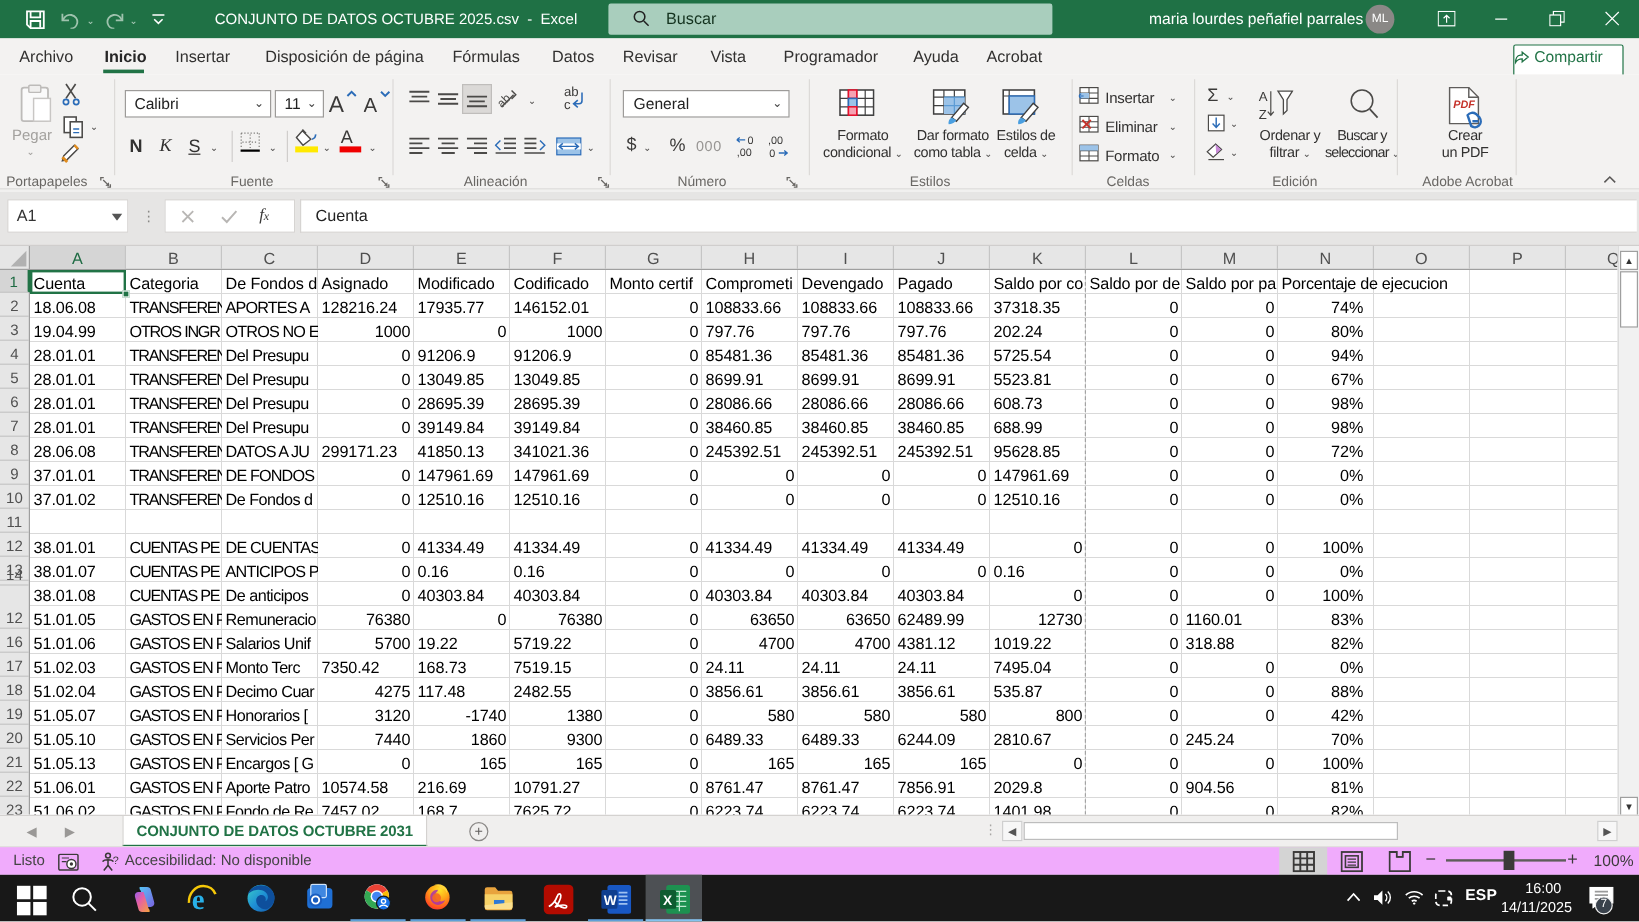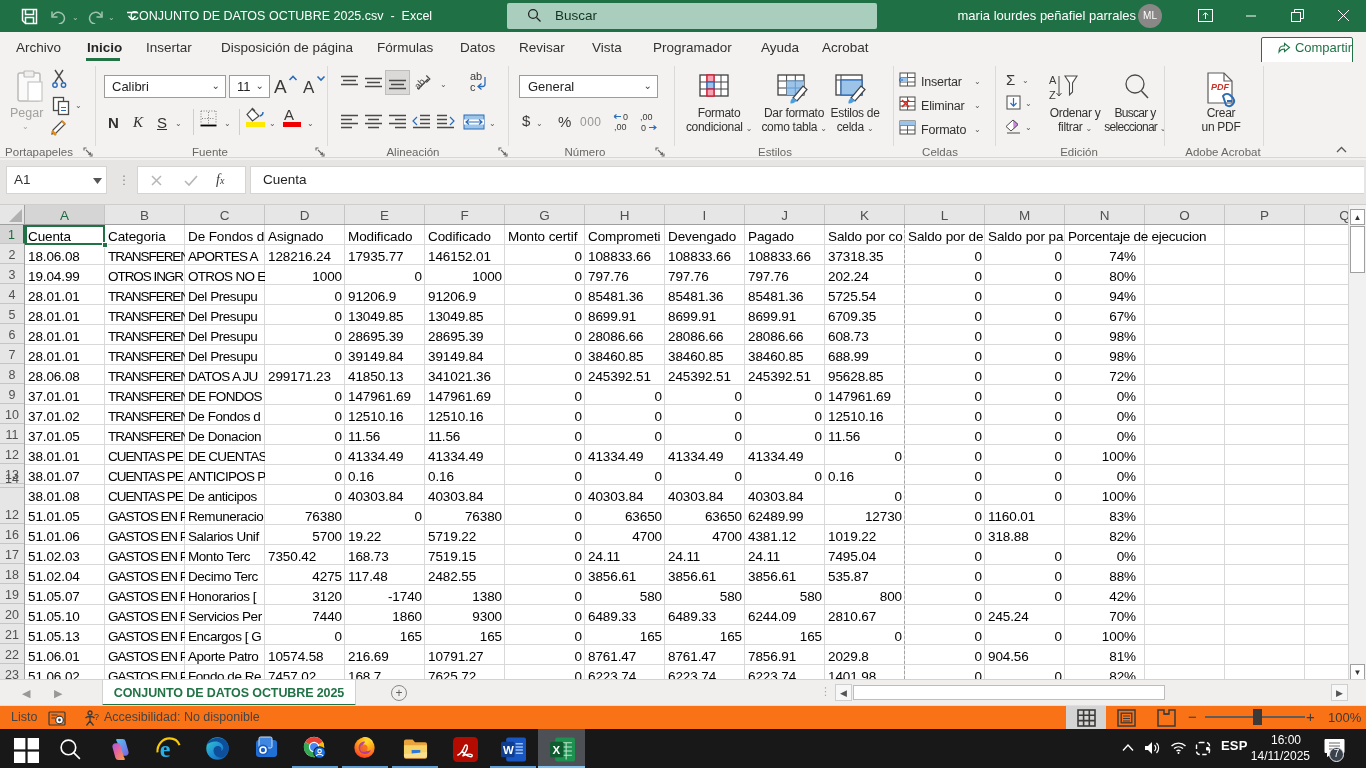--- a/index.html
+++ b/index.html
@@ -1,31 +1,31 @@
 <!DOCTYPE html>
 <html><head><meta charset="utf-8"><style>
 *{margin:0;padding:0;box-sizing:border-box;}
 html,body{width:1366px;height:768px;overflow:hidden;font-family:"Liberation Sans",sans-serif;}
 #app{position:relative;width:1366px;height:768px;background:#fff;}
 .abs{position:absolute;}
 
 #titlebar{position:absolute;left:0;top:0;width:1366px;height:32px;background:#1f7145;}
-#titlebar .ttl{position:absolute;left:130px;top:0;width:400px;height:32px;text-align:left;line-height:32px;color:#fff;font-size:12.5px;letter-spacing:0px;}
+#titlebar .ttl{position:absolute;left:130px;top:0;width:400px;height:32px;text-align:center;line-height:32px;color:#fff;font-size:12.5px;letter-spacing:0px;}
 #searchpill{position:absolute;left:507px;top:3px;width:370px;height:26px;background:#a9cebd;border-radius:2px;color:#14331f;font-size:13.5px;line-height:26px;}
 #searchpill .mg{position:absolute;left:20px;top:5px;}
 #searchpill .tx{position:absolute;left:48px;top:0;}
 #usern{position:absolute;right:230px;top:0;height:32px;line-height:32px;color:#fff;font-size:13px;}
 #avatar{position:absolute;right:204px;top:4px;width:24px;height:24px;border-radius:50%;background:#8a8886;color:#fff;font-size:10px;text-align:center;line-height:24px;}
 .winbtn{position:absolute;top:0;width:46px;height:32px;color:#fff;text-align:center;line-height:30px;font-size:14px;}
 
 #tabrow{position:absolute;left:0;top:32px;width:1366px;height:30px;background:#f3f2f1;}
 #tabrow .tab{position:absolute;top:0;height:30px;line-height:32px;font-size:13.5px;color:#323130;}
 #tabrow .sel{font-weight:bold;color:#262626;}
 #inicio-ul{position:absolute;left:86px;top:58px;width:34px;height:3px;background:#217346;}
-#compartir{position:absolute;left:1261px;top:37px;width:92px;height:37px;border:1px solid #217346;border-radius:2px;background:#fff;color:#217346;font-size:13px;line-height:19px;text-align:right;}
+#compartir{position:absolute;left:1261px;top:37px;width:92px;height:37px;border:1px solid #217346;border-radius:2px;background:#fff;color:#217346;font-size:13px;line-height:19px;text-align:left;}
 
 #ribbon{position:absolute;left:0;top:62px;width:1366px;height:96px;background:#f3f2f1;border-bottom:1px solid #d8d6d4;}
 .gdiv{position:absolute;top:4px;width:1px;height:80px;background:#dcdad8;}
 .glabel{position:absolute;top:84px;font-size:11.5px;color:#696764;width:160px;text-align:center;}
 .glaunch{position:absolute;top:85px;width:10px;height:10px;color:#696764;font-size:10px;line-height:10px;}
 .ribtxt{position:absolute;font-size:12px;color:#323130;white-space:nowrap;}
 .combo{position:absolute;background:#fff;border:1px solid #9d9b99;font-size:13px;color:#222;}
 .combo .ar{position:absolute;right:5px;top:4px;font-size:10px;color:#444;}
 .chev{color:#5a5857;font-size:8px;}
 
@@ -398,34 +398,33 @@
 <div class="rh" style="top:380px">20</div>
 <div class="rh" style="top:400px">21</div>
 <div class="rh" style="top:420px">22</div>
 <div class="rh" style="top:440px">23</div>
 </div>
 <div id="data">
 <div class="gr" style="top:0px"><span>Cuenta</span><span>Categoria</span><span>De Fondos d</span><span>Asignado</span><span>Modificado</span><span>Codificado</span><span>Monto certif</span><span>Comprometi</span><span>Devengado</span><span>Pagado</span><span>Saldo por co</span><span>Saldo por de</span><span>Saldo por pa</span><span class="SP">Porcentaje de ejecucion</span></div>
 <div class="gr" style="top:20px"><span>18.06.08</span><span class="K">TRANSFEREN</span><span class="C2">APORTES A</span><span>128216.24</span><span>17935.77</span><span>146152.01</span><span class="R">0</span><span>108833.66</span><span>108833.66</span><span>108833.66</span><span>37318.35</span><span class="R">0</span><span class="R">0</span><span class="R P">74%</span></div>
 <div class="gr" style="top:40px"><span>19.04.99</span><span class="K">OTROS INGR</span><span class="C2">OTROS NO E</span><span class="R">1000</span><span class="R">0</span><span class="R">1000</span><span class="R">0</span><span>797.76</span><span>797.76</span><span>797.76</span><span>202.24</span><span class="R">0</span><span class="R">0</span><span class="R P">80%</span></div>
 <div class="gr" style="top:60px"><span>28.01.01</span><span class="K">TRANSFEREN</span><span class="M">Del Presupu</span><span class="R">0</span><span>91206.9</span><span>91206.9</span><span class="R">0</span><span>85481.36</span><span>85481.36</span><span>85481.36</span><span>5725.54</span><span class="R">0</span><span class="R">0</span><span class="R P">94%</span></div>
-<div class="gr" style="top:80px"><span>28.01.01</span><span class="K">TRANSFEREN</span><span class="M">Del Presupu</span><span class="R">0</span><span>13049.85</span><span>13049.85</span><span class="R">0</span><span>8699.91</span><span>8699.91</span><span>8699.91</span><span>6709.35</span><span class="R">0</span><span class="R">0</span><span class="R P">67%</span></div>
+<div class="gr" style="top:80px"><span>28.01.01</span><span class="K">TRANSFEREN</span><span class="M">Del Presupu</span><span class="R">0</span><span>13049.85</span><span>13049.85</span><span class="R">0</span><span>8699.91</span><span>8699.91</span><span>8699.91</span><span>5523.81</span><span class="R">0</span><span class="R">0</span><span class="R P">67%</span></div>
 <div class="gr" style="top:100px"><span>28.01.01</span><span class="K">TRANSFEREN</span><span class="M">Del Presupu</span><span class="R">0</span><span>28695.39</span><span>28695.39</span><span class="R">0</span><span>28086.66</span><span>28086.66</span><span>28086.66</span><span>608.73</span><span class="R">0</span><span class="R">0</span><span class="R P">98%</span></div>
 <div class="gr" style="top:120px"><span>28.01.01</span><span class="K">TRANSFEREN</span><span class="M">Del Presupu</span><span class="R">0</span><span>39149.84</span><span>39149.84</span><span class="R">0</span><span>38460.85</span><span>38460.85</span><span>38460.85</span><span>688.99</span><span class="R">0</span><span class="R">0</span><span class="R P">98%</span></div>
 <div class="gr" style="top:140px"><span>28.06.08</span><span class="K">TRANSFEREN</span><span class="C2">DATOS A JU</span><span>299171.23</span><span>41850.13</span><span>341021.36</span><span class="R">0</span><span>245392.51</span><span>245392.51</span><span>245392.51</span><span>95628.85</span><span class="R">0</span><span class="R">0</span><span class="R P">72%</span></div>
 <div class="gr" style="top:160px"><span>37.01.01</span><span class="K">TRANSFEREN</span><span class="C2">DE FONDOS G</span><span class="R">0</span><span>147961.69</span><span>147961.69</span><span class="R">0</span><span class="R">0</span><span class="R">0</span><span class="R">0</span><span>147961.69</span><span class="R">0</span><span class="R">0</span><span class="R P">0%</span></div>
 <div class="gr" style="top:180px"><span>37.01.02</span><span class="K">TRANSFEREN</span><span class="M">De Fondos d</span><span class="R">0</span><span>12510.16</span><span>12510.16</span><span class="R">0</span><span class="R">0</span><span class="R">0</span><span class="R">0</span><span>12510.16</span><span class="R">0</span><span class="R">0</span><span class="R P">0%</span></div>
-<div class="gr" style="top:200px"><span>37.01.05</span><span class="K">TRANSFEREN</span><span class="M">De Donacion</span><span class="R">0</span><span>11.56</span><span>11.56</span><span class="R">0</span><span class="R">0</span><span class="R">0</span><span class="R">0</span><span>11.56</span><span class="R">0</span><span class="R">0</span><span class="R P">0%</span></div>
 <div class="gr" style="top:220px"><span>38.01.01</span><span class="K">CUENTAS PE</span><span class="C2">DE CUENTAS</span><span class="R">0</span><span>41334.49</span><span>41334.49</span><span class="R">0</span><span>41334.49</span><span>41334.49</span><span>41334.49</span><span class="R">0</span><span class="R">0</span><span class="R">0</span><span class="R P">100%</span></div>
 <div class="gr" style="top:240px"><span>38.01.07</span><span class="K">CUENTAS PE</span><span class="C2">ANTICIPOS P</span><span class="R">0</span><span>0.16</span><span>0.16</span><span class="R">0</span><span class="R">0</span><span class="R">0</span><span class="R">0</span><span>0.16</span><span class="R">0</span><span class="R">0</span><span class="R P">0%</span></div>
 <div class="gr" style="top:260px"><span>38.01.08</span><span class="K">CUENTAS PE</span><span class="M">De anticipos</span><span class="R">0</span><span>40303.84</span><span>40303.84</span><span class="R">0</span><span>40303.84</span><span>40303.84</span><span>40303.84</span><span class="R">0</span><span class="R">0</span><span class="R">0</span><span class="R P">100%</span></div>
 <div class="gr" style="top:280px"><span>51.01.05</span><span class="K">GASTOS EN P</span><span class="M">Remuneracio</span><span class="R">76380</span><span class="R">0</span><span class="R">76380</span><span class="R">0</span><span class="R">63650</span><span class="R">63650</span><span>62489.99</span><span class="R">12730</span><span class="R">0</span><span>1160.01</span><span class="R P">83%</span></div>
 <div class="gr" style="top:300px"><span>51.01.06</span><span class="K">GASTOS EN P</span><span class="M">Salarios Unif</span><span class="R">5700</span><span>19.22</span><span>5719.22</span><span class="R">0</span><span class="R">4700</span><span class="R">4700</span><span>4381.12</span><span>1019.22</span><span class="R">0</span><span>318.88</span><span class="R P">82%</span></div>
 <div class="gr" style="top:320px"><span>51.02.03</span><span class="K">GASTOS EN P</span><span class="M">Monto Terc</span><span>7350.42</span><span>168.73</span><span>7519.15</span><span class="R">0</span><span>24.11</span><span>24.11</span><span>24.11</span><span>7495.04</span><span class="R">0</span><span class="R">0</span><span class="R P">0%</span></div>
-<div class="gr" style="top:340px"><span>51.02.04</span><span class="K">GASTOS EN P</span><span class="M">Decimo Terc</span><span class="R">4275</span><span>117.48</span><span>2482.55</span><span class="R">0</span><span>3856.61</span><span>3856.61</span><span>3856.61</span><span>535.87</span><span class="R">0</span><span class="R">0</span><span class="R P">88%</span></div>
+<div class="gr" style="top:340px"><span>51.02.04</span><span class="K">GASTOS EN P</span><span class="M">Decimo Cuar</span><span class="R">4275</span><span>117.48</span><span>2482.55</span><span class="R">0</span><span>3856.61</span><span>3856.61</span><span>3856.61</span><span>535.87</span><span class="R">0</span><span class="R">0</span><span class="R P">88%</span></div>
 <div class="gr" style="top:360px"><span>51.05.07</span><span class="K">GASTOS EN P</span><span class="M">Honorarios [</span><span class="R">3120</span><span class="R">-1740</span><span class="R">1380</span><span class="R">0</span><span class="R">580</span><span class="R">580</span><span class="R">580</span><span class="R">800</span><span class="R">0</span><span class="R">0</span><span class="R P">42%</span></div>
 <div class="gr" style="top:380px"><span>51.05.10</span><span class="K">GASTOS EN P</span><span class="M">Servicios Per</span><span class="R">7440</span><span class="R">1860</span><span class="R">9300</span><span class="R">0</span><span>6489.33</span><span>6489.33</span><span>6244.09</span><span>2810.67</span><span class="R">0</span><span>245.24</span><span class="R P">70%</span></div>
 <div class="gr" style="top:400px"><span>51.05.13</span><span class="K">GASTOS EN P</span><span class="M">Encargos [ G</span><span class="R">0</span><span class="R">165</span><span class="R">165</span><span class="R">0</span><span class="R">165</span><span class="R">165</span><span class="R">165</span><span class="R">0</span><span class="R">0</span><span class="R">0</span><span class="R P">100%</span></div>
 <div class="gr" style="top:420px"><span>51.06.01</span><span class="K">GASTOS EN P</span><span class="M">Aporte Patro</span><span>10574.58</span><span>216.69</span><span>10791.27</span><span class="R">0</span><span>8761.47</span><span>8761.47</span><span>7856.91</span><span>2029.8</span><span class="R">0</span><span>904.56</span><span class="R P">81%</span></div>
 <div class="gr" style="top:440px"><span>51.06.02</span><span class="K">GASTOS EN P</span><span class="M">Fondo de Re</span><span>7457.02</span><span>168.7</span><span>7625.72</span><span class="R">0</span><span>6223.74</span><span>6223.74</span><span>6223.74</span><span>1401.98</span><span class="R">0</span><span class="R">0</span><span class="R P">82%</span></div>
 <div id="dashline"></div>
 <div id="selbox"></div>
         <div id="selhandle"></div>
 </div>
 <div id="vsb">
@@ -464,36 +463,36 @@
 #grid > #colheads ~ * {}
 
 #tabbar{position:absolute;left:0;top:679px;width:1366px;height:26px;background:#f0efee;border-top:1px solid #d4d2d0;}
 #tabbar .nav{position:absolute;top:7px;color:#9a9896;font-size:11px;}
 #sheettab{position:absolute;left:102px;top:0;width:254px;height:26px;background:#fff;border-left:1px solid #d4d2d0;border-right:1px solid #d4d2d0;border-bottom:2px solid #217346;color:#217346;font-weight:bold;font-size:12.5px;text-align:center;line-height:26px;letter-spacing:-0.1px;}
 #plusbtn{position:absolute;left:391px;top:5px;width:16px;height:16px;border:1px solid #8a8886;border-radius:50%;color:#5f5d5b;text-align:center;line-height:14px;font-size:12px;}
 #hsb{position:absolute;left:835px;top:4px;width:513px;height:18px;}
 #hthumb{position:absolute;left:18px;top:1px;width:312px;height:15px;background:#fff;border:1px solid #bdbdbd;}
 #hsb .hbtn{position:absolute;top:0px;width:17px;height:17px;color:#555;font-size:9px;text-align:center;line-height:17px;background:#f7f7f7;border:1px solid #cfcfcf;}
 
-#statusbar{position:absolute;left:0;top:705px;width:1366px;height:24px;background:#f97316;border-top:1px solid #e1dfdd;font-size:12.5px;color:#444;}
+#statusbar{position:absolute;left:0;top:705px;width:1366px;height:24px;background:#f0abfc;border-top:1px solid #e1dfdd;font-size:12.5px;color:#444;}
 #statusbar .vbtn{position:absolute;top:0px;width:40px;height:24px;text-align:center;}
 #zoomtrack{position:absolute;left:1205px;top:10px;width:100px;height:2px;background:#5f5d5b;}
 #zoomthumb{position:absolute;left:1253px;top:3px;width:9px;height:16px;background:#3b3a39;}
 
 #taskbar{position:absolute;left:0;top:729px;width:1366px;height:39px;background:#181818;}
 #taskbar .ti{position:absolute;top:7px;width:25px;height:25px;}
 #taskbar .ul{position:absolute;top:36.5px;height:2.5px;background:#5f9fd8;}
 #clock{position:absolute;right:56px;top:3px;color:#fff;font-size:12px;text-align:right;line-height:16px;}
 #tray{position:absolute;top:12px;color:#fff;font-size:12px;}
 </style>
 
 <div id="tabbar">
  <span class="nav" style="left:22px">◀</span>
       <span class="nav" style="left:54px">▶</span>
- <div id="sheettab">CONJUNTO DE DATOS OCTUBRE 2025</div>
+ <div id="sheettab">CONJUNTO DE DATOS OCTUBRE 2031</div>
  <div id="plusbtn">+</div>
  <span class="nav" style="left:820px;top:5px;letter-spacing:0;color:#a8a6a4">⋮</span>
  <div id="hsb">
         <span class="hbtn" style="left:0px">◀</span>
         <div id="hthumb"></div>
         <span class="hbtn" style="left:496px">▶</span>
       </div>
 </div>
 
 <div id="statusbar">

